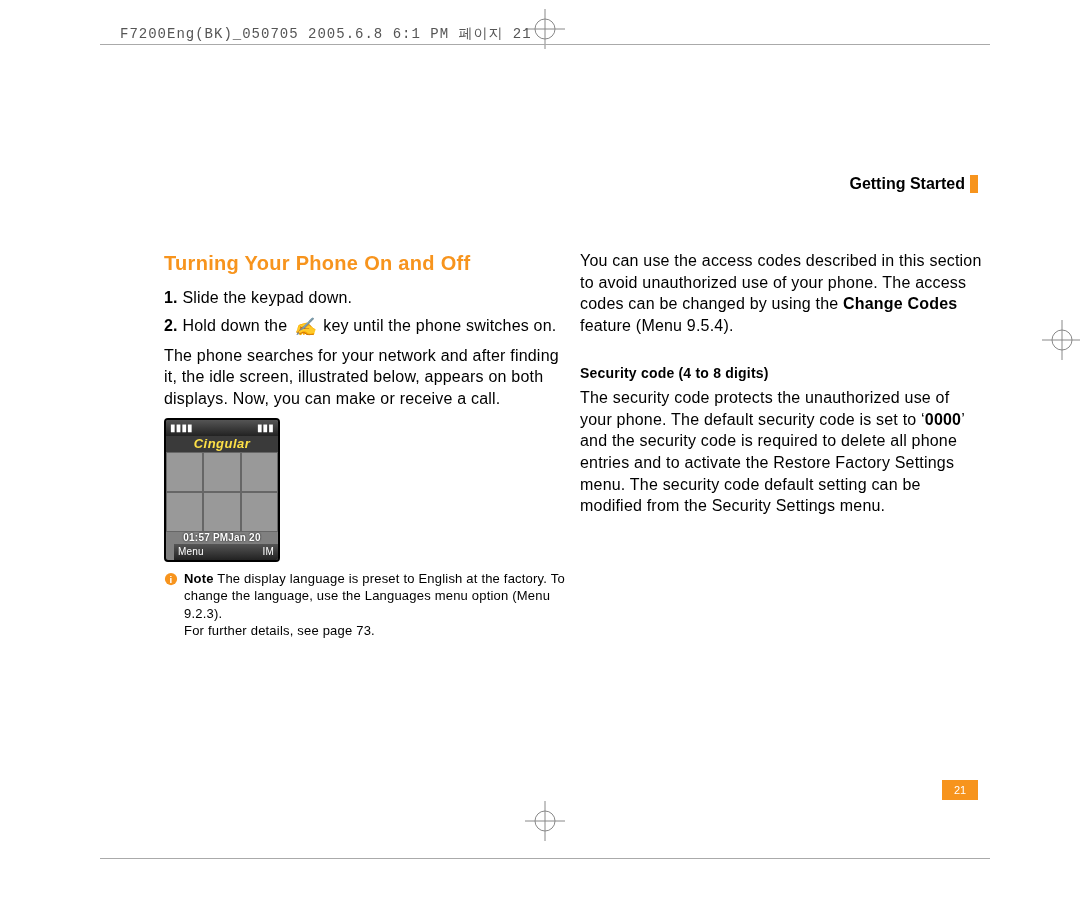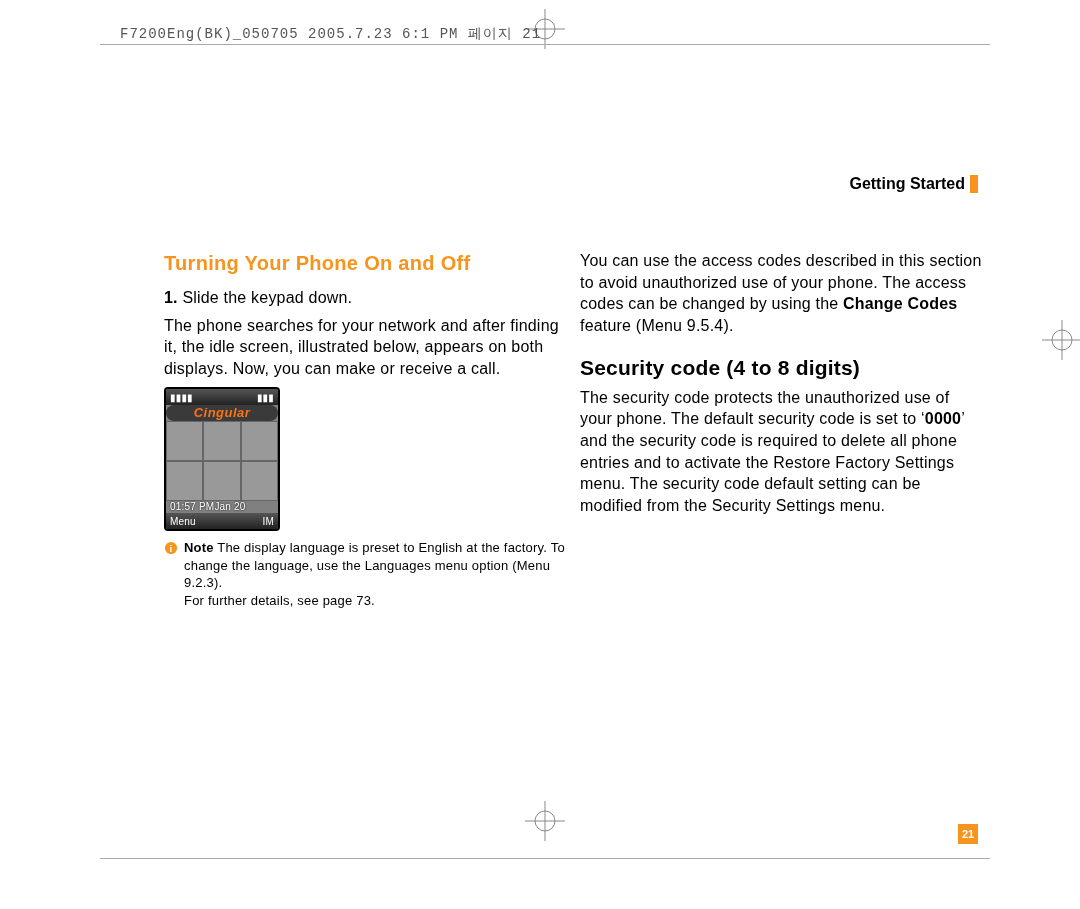--- a/index.html
+++ b/index.html
@@ -132,76 +132,75 @@
     justify-content:space-between;
     align-items:center;
     padding:0 4px;
   }
   .phone-topbar { top:0; }
   .phone-carrier {
     position:absolute;
     top:16px; left:0; right:0;
     height:16px;
     background:#3a3a3a;
-    color:#f97316;
+    color:#fde047;
     text-align:center;
     font-size:13px;
     font-weight:bold;
     line-height:16px;
     font-style:italic;
     letter-spacing:0.5px;
-    border-radius:8px;
   }
   .phone-grid {
     position:absolute;
     top:32px; bottom:28px; left:0; right:0;
     display:grid;
     grid-template-columns:1fr 1fr 1fr;
     grid-template-rows:1fr 1fr;
   }
   .phone-grid div {
     border:1px solid #666;
     background:#999;
   }
   .phone-time {
     position:absolute;
     bottom:16px; left:0; right:0;
     height:13px;
     color:#fff;
     font-size:10px;
     display:flex;
-    justify-content:flex-start;
+    justify-content:center;
     padding:0 4px;
-    font-weight:normal;
+    font-weight:bold;
     text-shadow:0 0 2px #000;
   }
-  .phone-bottombar { bottom:0; }
+  .phone-bottombar { bottom:0;margin-left:8px; }
   .key-icon {
     display:inline-block;
     font-style:italic;
     font-family: "Brush Script MT", cursive;
     font-size:18px;
     color:#555;
     padding:0 2px;
     vertical-align:middle;
   }
   h3.sub {
     font-weight:bold;
-    font-size:21px;
-    margin:18px 0 4px 0;
+    font-size:14px;
+    margin:28px 0 4px 0;
   }
   .page-num {
     position:absolute;
     right:102px;
-    top:824px;
-    width:20px; height:20px;
+    top:780px;
+    width:36px; height:20px;
     background:#f7941d;
     color:#fff;
     font-size:11px;
-    font-weight:bold;
+    font-weight:normal;
     display:flex;
     align-items:center;
     justify-content:center;
   }
   .hairline-bottom {
     position:absolute;
     left:100px;
     bottom:50px;
     width:890px;
     height:1px;
@@ -229,37 +228,40 @@
 </div>
 
 <div class="crop crop-right" style="position:absolute; right:-2px; top:340px;">
   <svg width="40" height="40">
       <circle cx="20" cy="20" r="10" fill="none" stroke="#888"></circle>
       <line x1="20" y1="0" x2="20" y2="40" stroke="#888"></line>
       <line x1="0" y1="20" x2="40" y2="20" stroke="#888"></line>
     </svg>
 </div>
 
-<div class="header-slug">F7200Eng(BK)_050705  2005.7.23  6:1 PM  페이지 21</div>
+<div class="header-slug">F7200Eng(BK)_050705  2005.6.8  6:1 PM  페이지 21</div>
 <div class="header-rule"></div>
 
 <div class="section-label">
   <span>Getting Started</span>
   <span class="orange-box"></span>
 </div>
 
 <div class="content">
 
   <div class="col">
     <h2 class="orange">Turning Your Phone On and Off</h2>
 
     <p class="num">
       <span class="n">1.</span><span> Slide the keypad down.</span>
     </p>
 
+    <p class="num">
+      <span class="n">2.</span><span> Hold down the </span><span class="key-icon">✍</span><span> key until the phone switches on.</span>
+    </p>
 
 
     <p>The phone searches for your network and after finding it, the idle screen, illustrated below, appears on both displays. Now, you can make or receive a call.</p>
 
     <div class="phone-shot">
       <div class="phone-topbar">
         <span>▮▮▮▮</span>
         <span>▮▮▮</span>
       </div>
       <div class="phone-carrier">Cingular</div>

